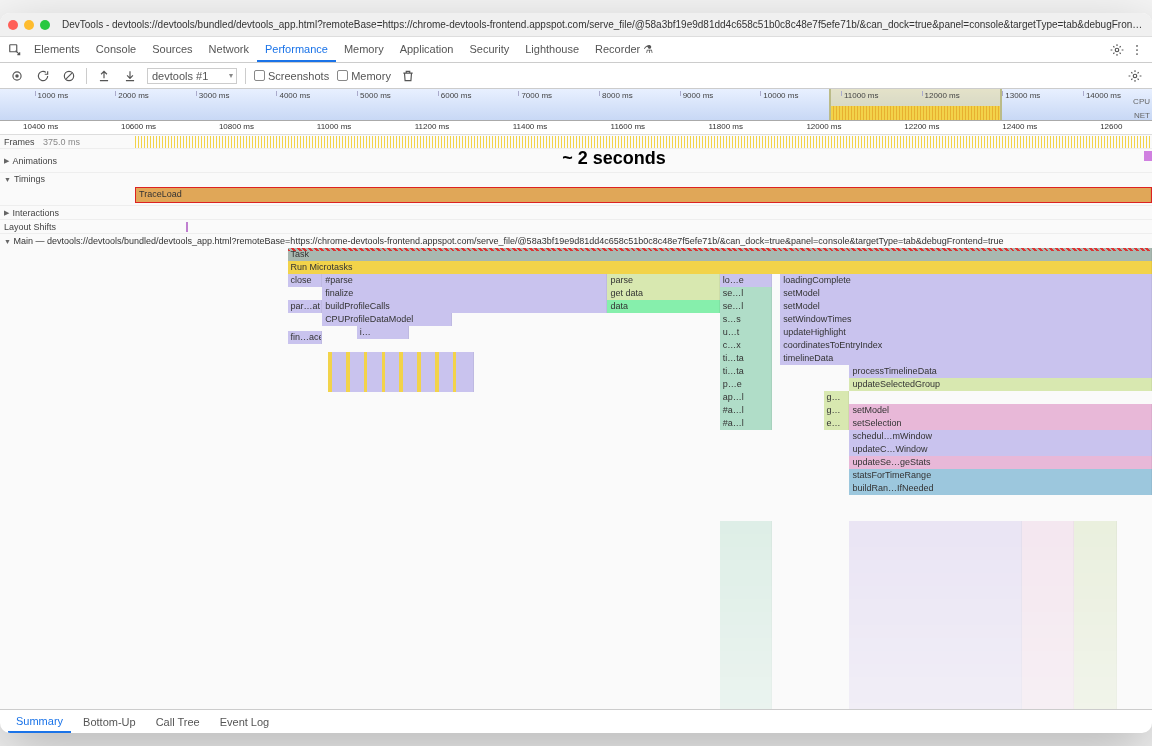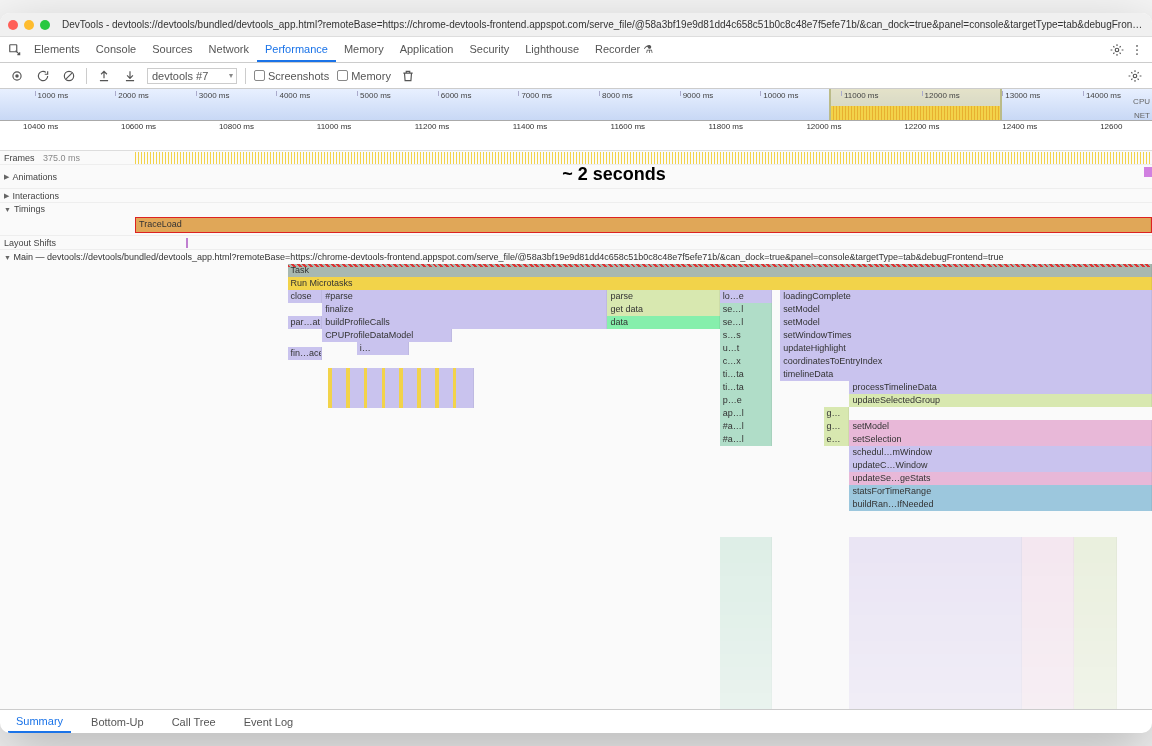--- a/index.html
+++ b/index.html
@@ -17,33 +17,33 @@
 .toolbar { height: 26px; display: flex; align-items: center; padding: 0 8px; gap: 8px; border-bottom: 1px solid #ccc; font-size: 11px; color: #555; }
 .select { border: 1px solid #ccc; padding: 1px 16px 1px 4px; font-size: 11px; position: relative; display: flex; align-items: center; min-width: 90px; }
 .select::after { content: "▾"; position: absolute; right: 3px; font-size: 8px; color: #888; }
 .chk { display: flex; align-items: center; gap: 3px; }
 .chk-box { width: 11px; height: 11px; border: 1px solid #888; border-radius: 2px; }
 .spacer { flex: 1; }
 .ruler { height: 32px; background: linear-gradient(#e8f0ff, #c8d8f5); border-bottom: 1px solid #aaa; position: relative; font-size: 8px; color: #444; overflow: hidden; }
 .ruler-tick { position: absolute; top: 2px; border-left: 1px solid #aac; height: 5px; padding-left: 2px; white-space: nowrap; }
 .ruler-sel { position: absolute; top: 0; height: 100%; background: rgba(220,200,100,0.35); border-left: 2px solid #bb8; border-right: 2px solid #bb8; }
 .ruler-lbl { position: absolute; right: 2px; font-size: 8px; color: #666; }
-.subruler { height: 30px; position: relative; font-size: 8px; color: #333; border-bottom: 1px solid #ddd; }
+.subruler { height: 14px; position: relative; font-size: 8px; color: #333; border-bottom: 1px solid #ddd; }
 .subruler span { position: absolute; top: 1px; }
 .tracks { flex: 1; overflow: hidden; display: flex; flex-direction: column; font-size: 10px; color: #333; background: #fafafa; position: relative; }
 .row { display: flex; border-bottom: 1px solid #eee; min-height: 14px; }
 .rowhead { width: 135px; padding: 1px 4px; font-size: 9px; color: #444; flex-shrink: 0; display: flex; align-items: center; gap: 3px; }
 .rowbody { flex: 1; position: relative; }
 .caret { font-size: 7px; color: #666; }
 .annotation { position: absolute; font-size: 18px; font-weight: bold; color: #000; }
 .bar { position: absolute; height: 13px; font-size: 9px; padding: 0 3px; white-space: nowrap; overflow: hidden; top: 0; line-height: 13px; border-right: 1px solid rgba(0,0,0,0.05); }
 .timing-area { border: 1px solid #d22; padding: 1px; margin: 2px 0 2px 135px; position: relative; height: 16px; }
 .main-area { flex: 1; position: relative; margin-left: 135px; }
 .flame-row { position: absolute; left: 0; right: 0; height: 13px; }
-.bottom-tabs { height: 24px; display: flex; align-items: center; gap: 12px; padding: 0 8px; border-top: 1px solid #ccc; font-size: 11px; }
+.bottom-tabs { height: 24px; display: flex; align-items: center; gap: 4px; padding: 0 8px; border-top: 1px solid #ccc; font-size: 11px; }
 .btab { padding: 4px 8px; cursor: pointer; color: #555; }
 .btab.active { color: #1a73e8; border-bottom: 2px solid #1a73e8; }
 svg { width: 14px; height: 14px; }
 </style>
 </head>
 <body>
 
 <div class="window">
 
   <div class="titlebar">
@@ -113,21 +113,21 @@
         <svg viewBox="0 0 24 24" fill="none" stroke="#555" stroke-width="2">
           <path d="M12 16V4M7 9l5-5 5 5M5 20h14"></path>
         </svg>
       </div>
     <div class="iconbtn">
         <svg viewBox="0 0 24 24" fill="none" stroke="#555" stroke-width="2">
           <path d="M12 4v12M7 11l5 5 5-5M5 20h14"></path>
         </svg>
       </div>
     <div class="select">
-        <span>devtools #7</span>
+        <span>devtools #1</span>
       </div>
     <div style="width:1px;height:16px;background:#ccc"></div>
     <label class="chk">
         <span class="chk-box"></span>
         <span>Screenshots</span>
       </label>
     <label class="chk">
         <span class="chk-box"></span>
         <span>Memory</span>
       </label>
@@ -195,36 +195,36 @@
       <div class="rowhead">
           <span class="caret">▶</span>
           <span>Animations</span>
         </div>
       <div class="rowbody">
         <div class="annotation" style="left:42%;top:-1px">~ 2 seconds</div>
         <div style="position:absolute;right:0;top:2px;width:8px;height:10px;background:#d080e0"></div>
       </div>
     </div>
 
+    <div class="row" style="min-height:30px;flex-direction:column;align-items:stretch">
+      <div class="rowhead" style="width:auto">
+          <span class="caret">▼</span>
+          <span>Timings</span>
+        </div>
+      <div class="timing-area">
+        <div class="bar" style="left:0;width:100%;background:#e0a758;height:14px">TraceLoad</div>
+      </div>
+    </div>
+
     <div class="row">
       <div class="rowhead">
           <span class="caret">▶</span>
           <span>Interactions</span>
         </div>
       <div class="rowbody"></div>
-    </div>
-
-    <div class="row" style="min-height:30px;flex-direction:column;align-items:stretch">
-      <div class="rowhead" style="width:auto">
-          <span class="caret">▼</span>
-          <span>Timings</span>
-        </div>
-      <div class="timing-area">
-        <div class="bar" style="left:0;width:100%;background:#e0a758;height:14px">TraceLoad</div>
-      </div>
     </div>
 
     <div class="row">
       <div class="rowhead">
           <span>Layout Shifts</span>
         </div>
       <div class="rowbody">
           <div style="position:absolute;left:5%;width:2px;height:10px;top:2px;background:#c080d0"></div>
         </div>
     </div>

